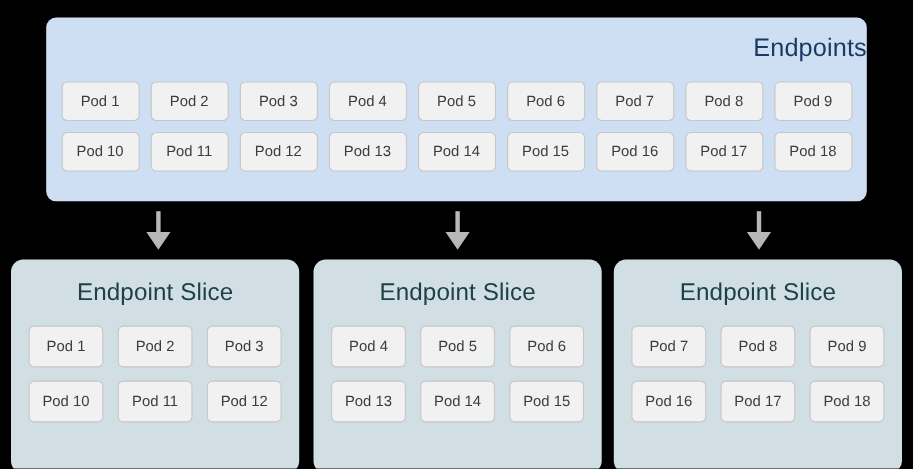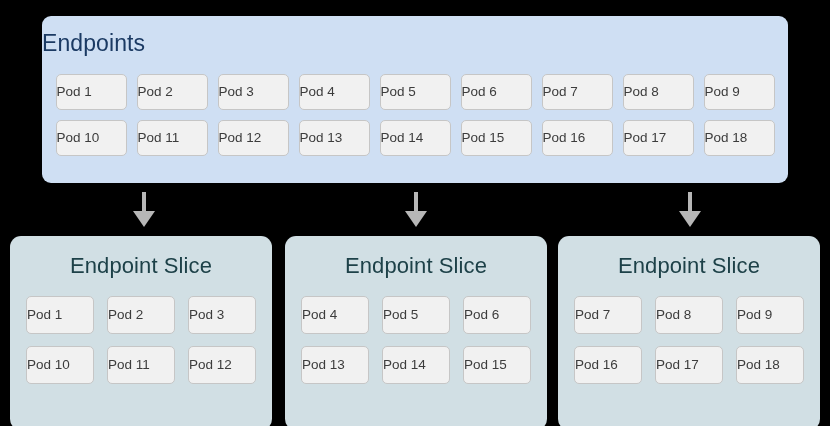--- a/index.html
+++ b/index.html
@@ -30,21 +30,21 @@
     height: 167px;
     background: #cfdff3;
     border-radius: 9px;
     box-sizing: border-box;
   }
   .endpoints-title {
     position: absolute;
     left: 0;
     right: 0;
     top: 14px;
-    text-align: left;
+    text-align: right;
     font-size: 23px;
     font-weight: 400;
     color: #1b3a63;
     letter-spacing: 0.1px;
   }
   .endpoints-rows {
     position: absolute;
     left: 0;
     right: 0;
     top: 58px;
@@ -57,21 +57,21 @@
   }
   .ep-row .pod {
     width: 71px;
   }
 
   
   .pod {
     box-sizing: border-box;
     height: 36px;
     line-height: 34px;
-    text-align: left;
+    text-align: center;
     background: #f1f1f1;
     border: 1px solid #c6c6c6;
     border-radius: 5px;
     font-size: 13.5px;
     color: #3c3c3c;
     white-space: nowrap;
   }
 
   
   .arrow {

